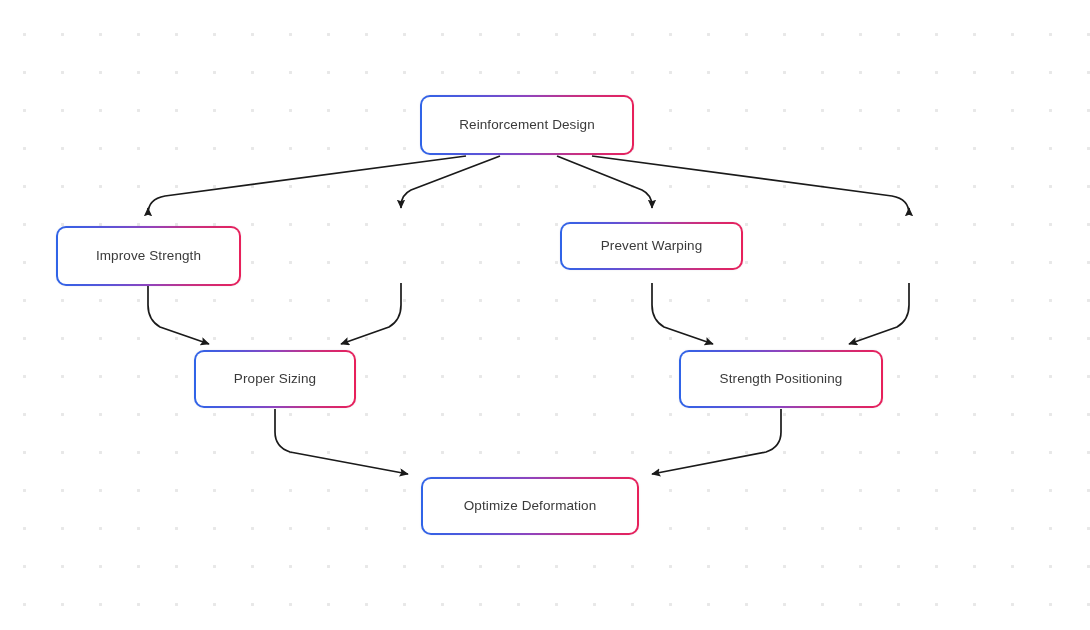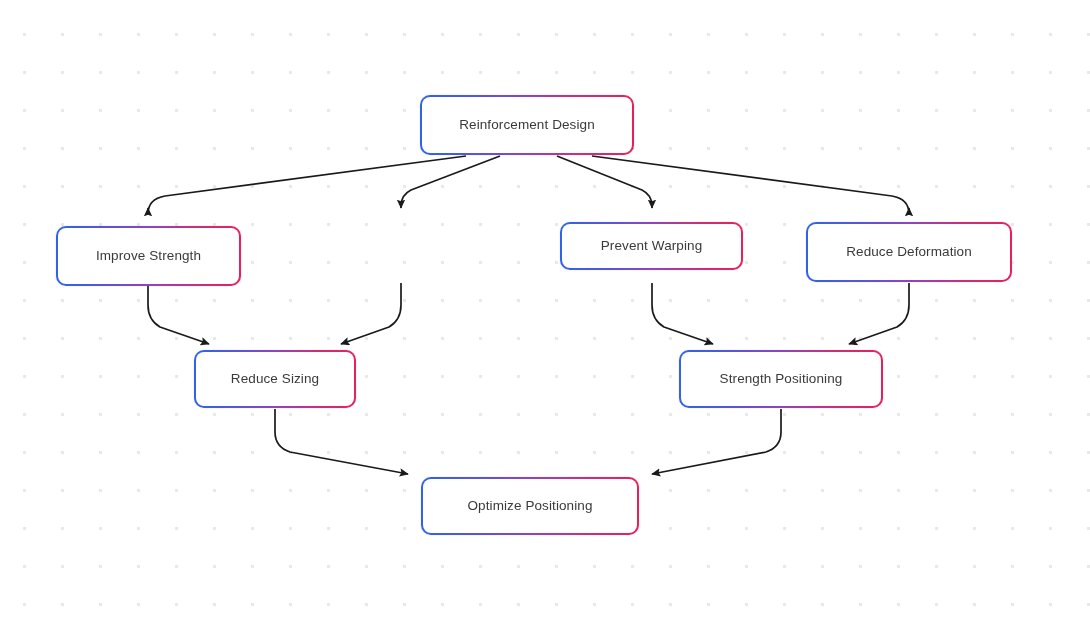--- a/index.html
+++ b/index.html
@@ -114,29 +114,26 @@
 
   <div class="node" id="node-improve">
     <span class="node-label">Improve Strength</span>
   </div>
 
 
   <div class="node" id="node-warping">
     <span class="node-label">Prevent Warping</span>
   </div>
 
-  <div class="node" id="node-deformation">
-    <span class="node-label">Reduce Deformation</span>
-  </div>
 
   <div class="node" id="node-sizing">
-    <span class="node-label">Reduce Sizing</span>
+    <span class="node-label">Proper Sizing</span>
   </div>
 
   <div class="node" id="node-positioning">
     <span class="node-label">Strength Positioning</span>
   </div>
 
   <div class="node" id="node-optimize">
-    <span class="node-label">Optimize Positioning</span>
+    <span class="node-label">Optimize Deformation</span>
   </div>
 
 </div>
 
 </body></html>

